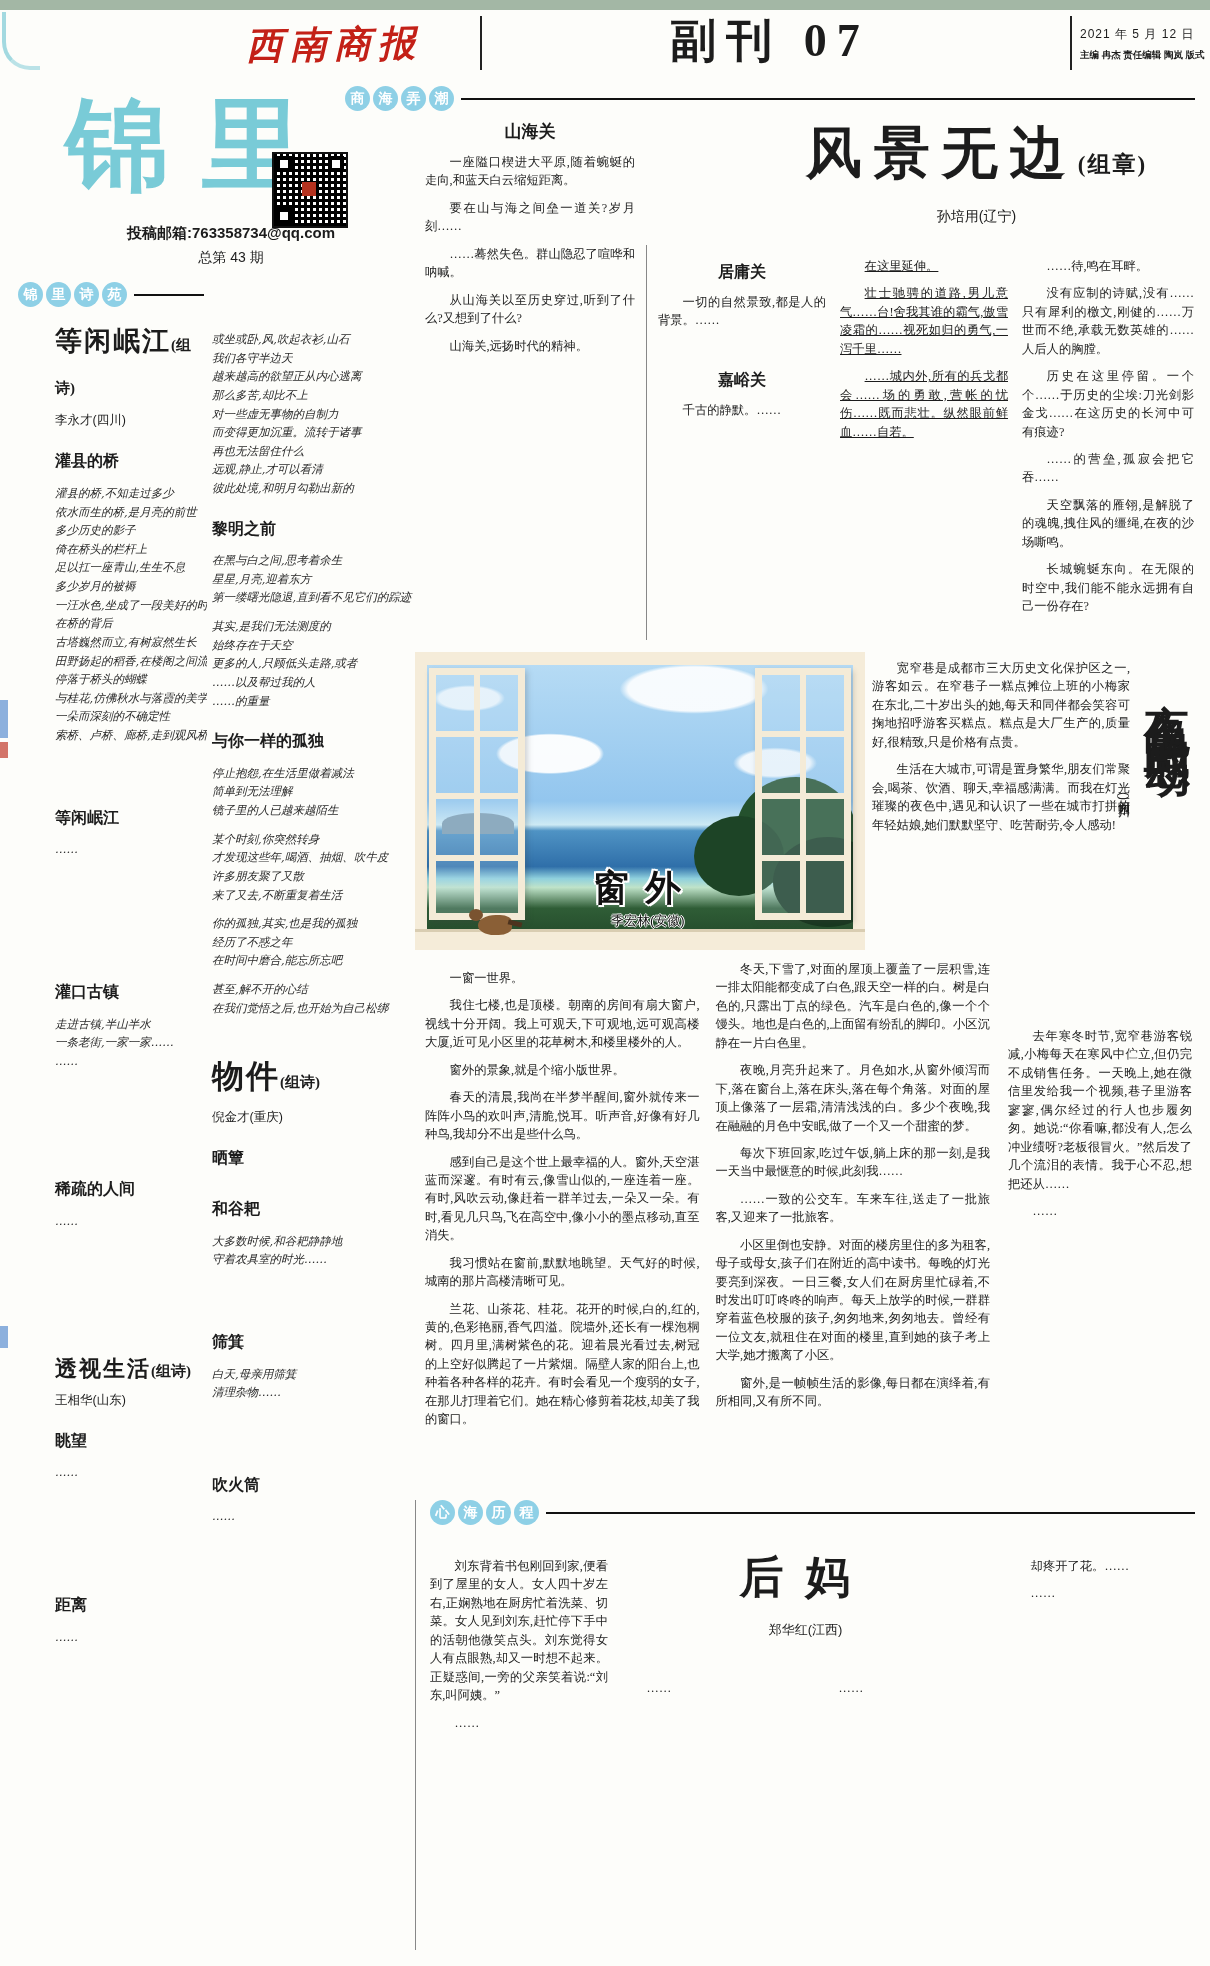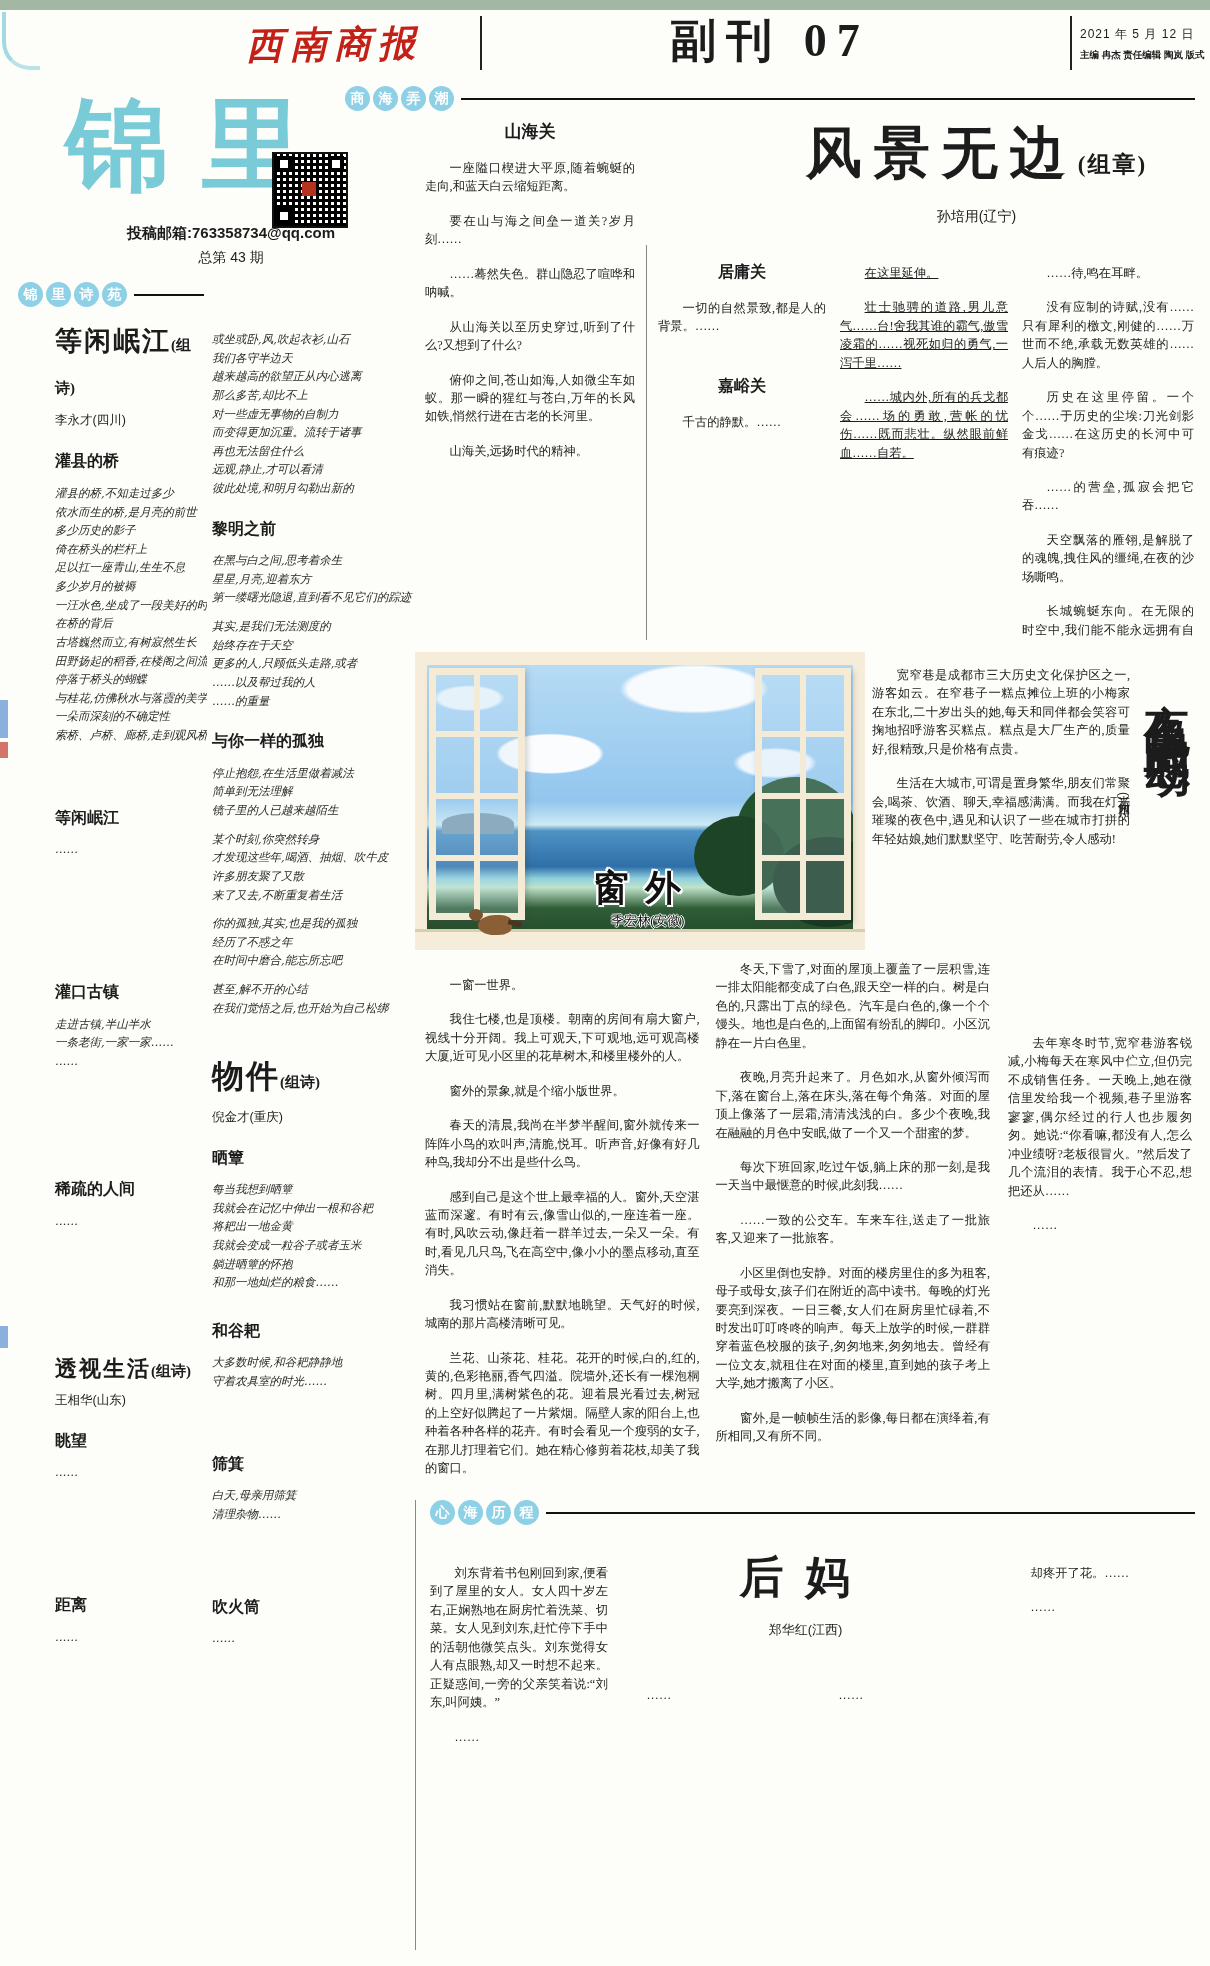--- a/index.html
+++ b/index.html
@@ -32,21 +32,21 @@
   
   .poem-col{line-height:1.6;}
   .pline{font:italic 11.5px/1.62 "DejaVu Serif",serif;color:#2a2a2a;white-space:nowrap;overflow:hidden;}
   .pline:empty{height:10px;}
   .poem-group-title{font-size:27px;font-weight:bold;font-family:"Liberation Serif",serif;letter-spacing:2px;}
   .poem-group-title .sfx{font-size:15px;letter-spacing:0;}
   .poem-author{font-size:12.5px;font-family:"Liberation Sans",sans-serif;margin:4px 0 14px;}
   .poem-subhead{font-size:16px;font-weight:bold;font-family:"Liberation Sans",sans-serif;margin:18px 0 10px;}
   
   .essay-head{font-size:17px;font-weight:bold;text-align:center;font-family:"Liberation Sans",sans-serif;margin:0 0 10px;}
-  .para{font:12.3px/1.5 "Liberation Serif",serif;text-align:justify;text-indent:2em;margin:16px 0 3px;color:#222;}
+  .para{font:12.3px/1.5 "Liberation Serif",serif;text-align:justify;text-indent:2em;margin:9px 0 3px;color:#222;}
   .essay{overflow:hidden;}
   #fengjing-title{left:758px;top:116px;width:437px;text-align:center;font-size:56px;font-weight:bold;letter-spacing:12px;font-family:"Liberation Serif",serif;}
   #fengjing-title .sfx{font-size:23px;letter-spacing:2px;font-weight:bold;}
   #fengjing-author{left:758px;top:208px;width:437px;text-align:center;font-size:14px;font-family:"Liberation Sans",sans-serif;}
   .subhead-center{font-size:16px;font-weight:bold;text-align:center;font-family:"Liberation Sans",sans-serif;margin:14px 0 10px;}
   .vrule{width:1px;background:#888;}
   
   #scene{left:415px;top:652px;width:450px;height:298px;overflow:hidden;background:linear-gradient(180deg,#b9ddf5 0%,#93c6ee 50%,#cdeaf4 58%,#4f93c4 60%,#2f6fa9 72%,#8fd0dd 76%,#bfe3c9 79%,#2f5d36 86%,#1f4226 100%);}
   #sky-clouds{position:absolute;left:0;top:0;width:100%;height:62%;
     background-image:radial-gradient(ellipse 90px 34px at 30% 55%,rgba(255,255,255,.95) 55%,transparent 60%),
@@ -228,28 +228,20 @@
           <div class="pline">甚至,解不开的心结</div>
           <div class="pline">在我们觉悟之后,也开始为自己松绑</div>
         </div>
     </div>
     <div class="poem-group-title" style="margin-top:34px;font-size:32px;">
       <span>物件</span><span class="sfx">(组诗)</span>
     </div>
     <div class="poem-author">倪金才(重庆)</div>
     <div>
       <div class="poem-subhead">晒簟</div>
-      <div>
-          <div class="pline">每当我想到晒簟</div>
-          <div class="pline">我就会在记忆中伸出一根和谷耙</div>
-          <div class="pline">将耙出一地金黄</div>
-          <div class="pline">我就会变成一粒谷子或者玉米</div>
-          <div class="pline">躺进晒簟的怀抱</div>
-          <div class="pline">和那一地灿烂的粮食……</div>
-        </div>
     </div>
     <div style="margin-top:26px;margin-bottom:60px;">
       <div class="poem-subhead">和谷耙</div>
       <div>
           <div class="pline">大多数时候,和谷耙静静地</div>
           <div class="pline">守着农具室的时光……</div>
         </div>
     </div>
     <div style="margin-bottom:70px;">
       <div class="poem-subhead">筛箕</div>
@@ -274,21 +266,20 @@
     <span class="badge-rule" style="flex:1;"></span>
   </div>
 
   <div class="abs essay" style="left:425px;top:120px;width:210px;height:520px;">
     <div class="essay-head">山海关</div>
     <div>
         <div class="para">一座隘口楔进大平原,随着蜿蜒的走向,和蓝天白云缩短距离。</div>
         <div class="para">要在山与海之间垒一道关?岁月刻……</div>
         <div class="para">……蓦然失色。群山隐忍了喧哗和呐喊。</div>
         <div class="para">从山海关以至历史穿过,听到了什么?又想到了什么?</div>
-        <div class="para">俯仰之间,苍山如海,人如微尘车如蚁。那一瞬的猩红与苍白,万年的长风如铁,悄然行进在古老的长河里。</div>
         <div class="para">山海关,远扬时代的精神。</div>
       </div>
   </div>
   <div class="abs vrule" style="left:646px;top:245px;height:395px;"></div>
 
   <div id="fengjing-title" class="abs">
     <span>风景无边</span><span class="sfx">(组章)</span>
   </div>
   <div id="fengjing-author" class="abs">孙培用(辽宁)</div>
 

